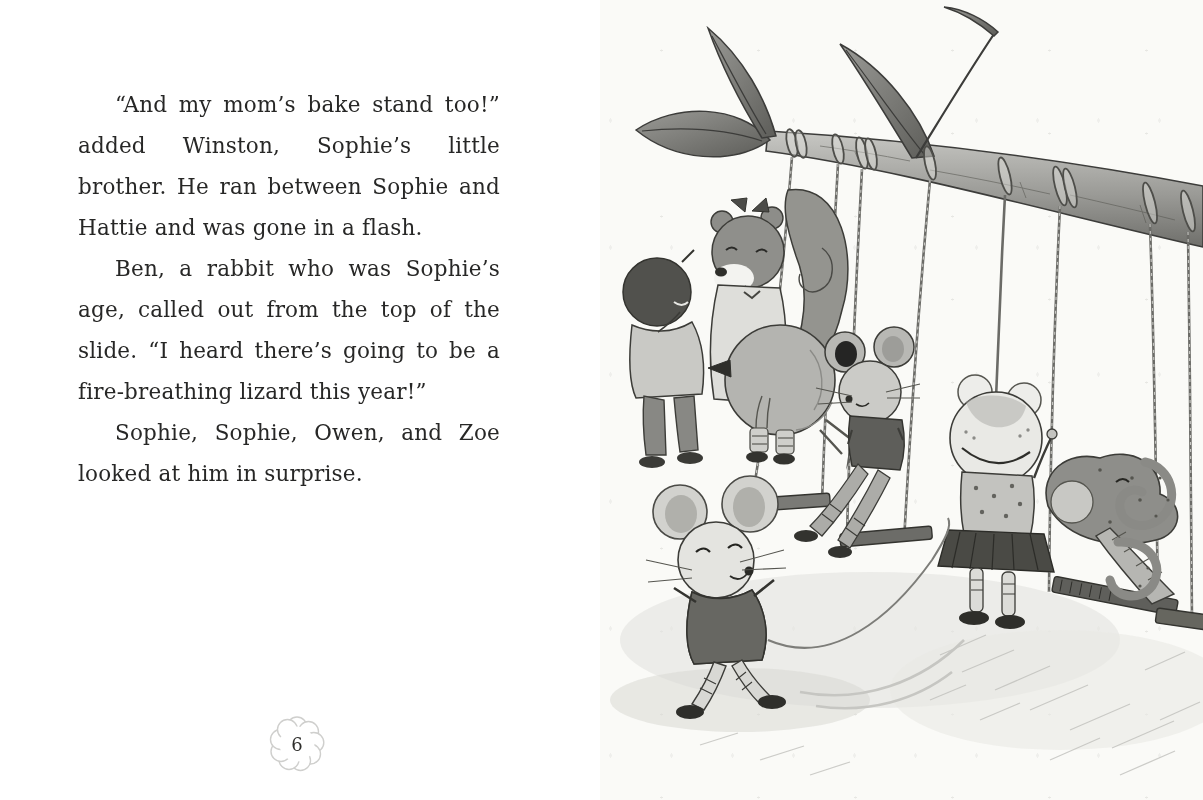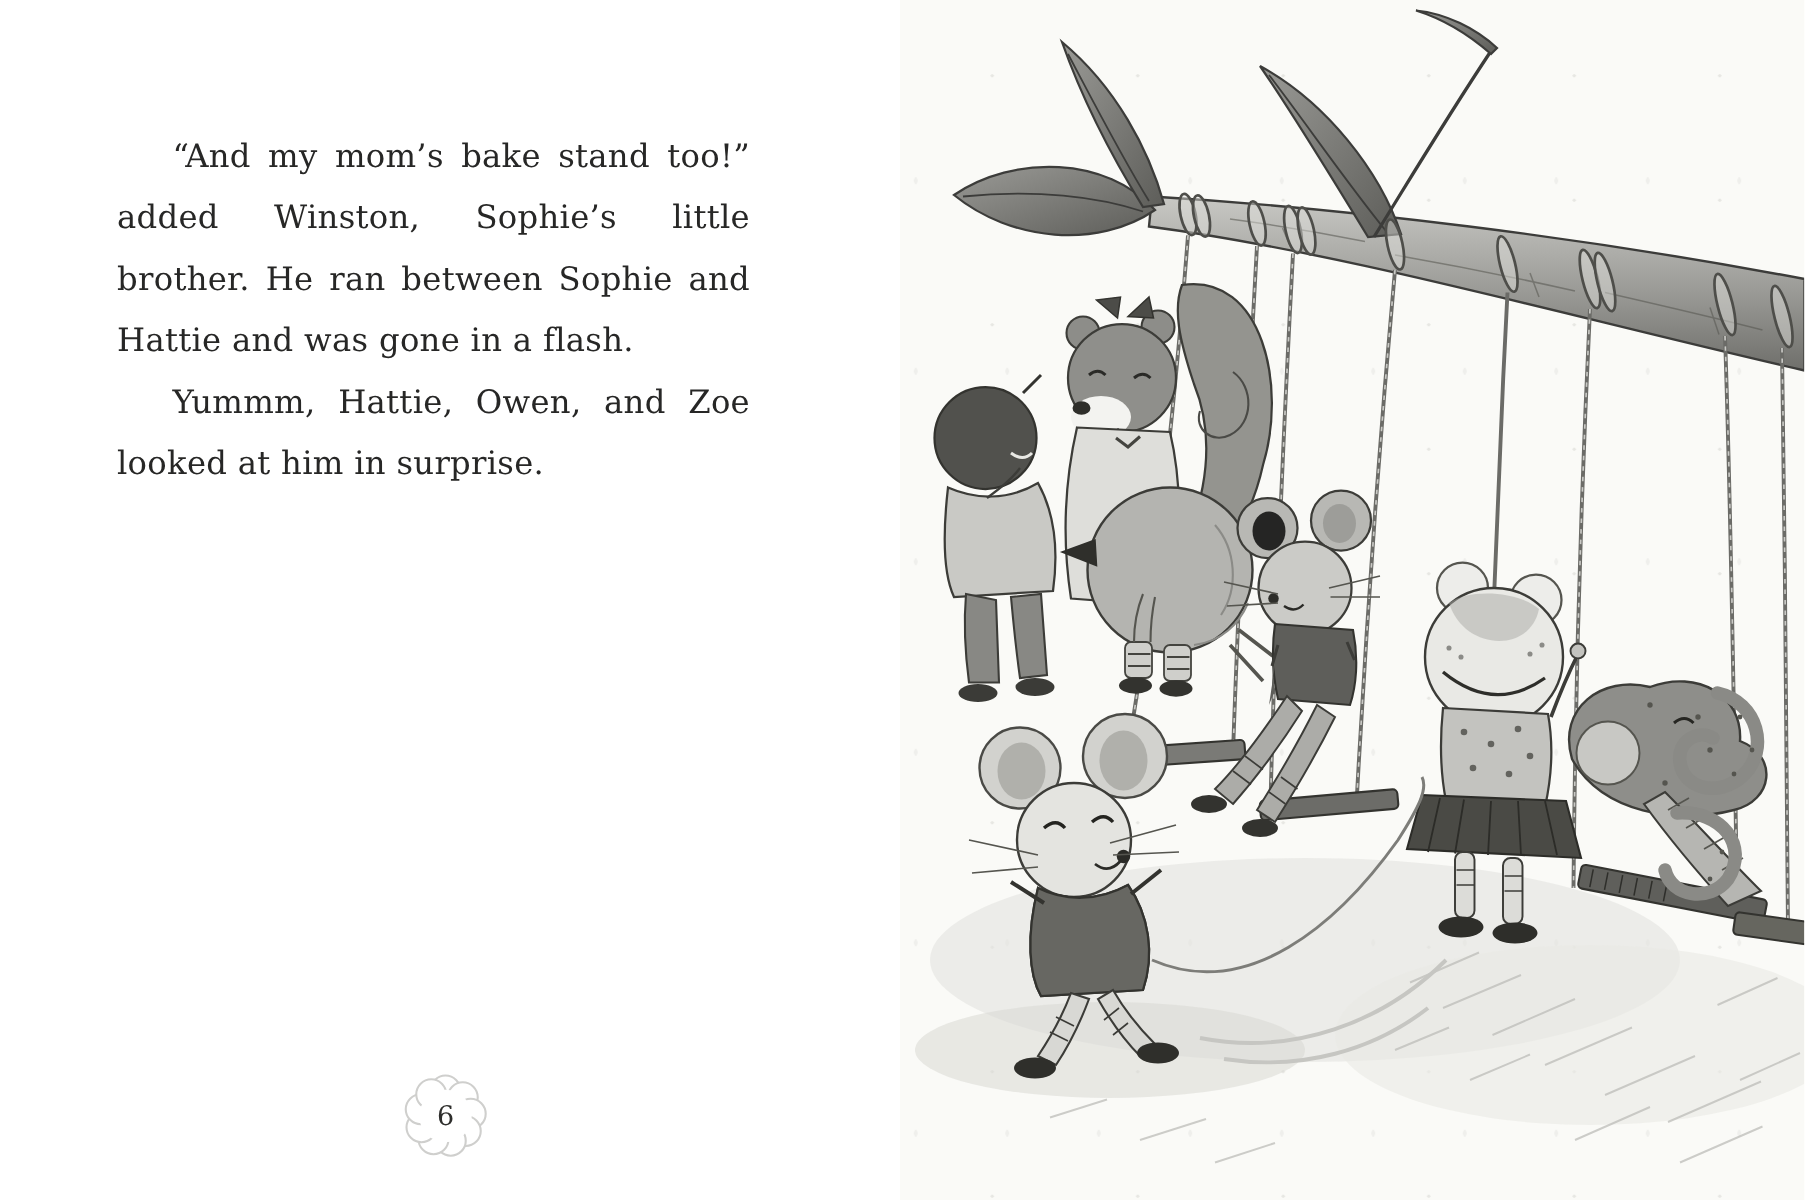--- a/index.html
+++ b/index.html
@@ -38,21 +38,22 @@
   .illu{position:absolute;left:0;top:0;}
 </style>
 </head>
 <body>
 
 <div class="spread">
 
   <section class="page left">
     <div class="text-block">
       <p>“And my mom’s bake stand too!” added Winston, Sophie’s little brother. He ran between Sophie and Hattie and was gone in a flash.</p>
-      <p>Yummm, Hattie, Owen, and Zoe looked at him in surprise.</p>
+      <p>Ben, a rabbit who was Sophie’s age, called out from the top of the slide. “I heard there’s going to be a fire-breathing lizard this year!”</p>
+      <p>Sophie, Sophie, Owen, and Zoe looked at him in surprise.</p>
     </div>
 
     <div class="badge b6">
       <svg width="60" height="60" viewBox="0 0 60 60">
         <g stroke="#cfcfcd" stroke-width="1.4" fill="#ffffff">
           <circle cx="30" cy="13" r="10"></circle>
             <circle cx="41.5" cy="17.5" r="10"></circle>
           <circle cx="46.8" cy="28.5" r="10"></circle>
             <circle cx="43.5" cy="40" r="10"></circle>
           <circle cx="33.5" cy="46.5" r="10"></circle>

